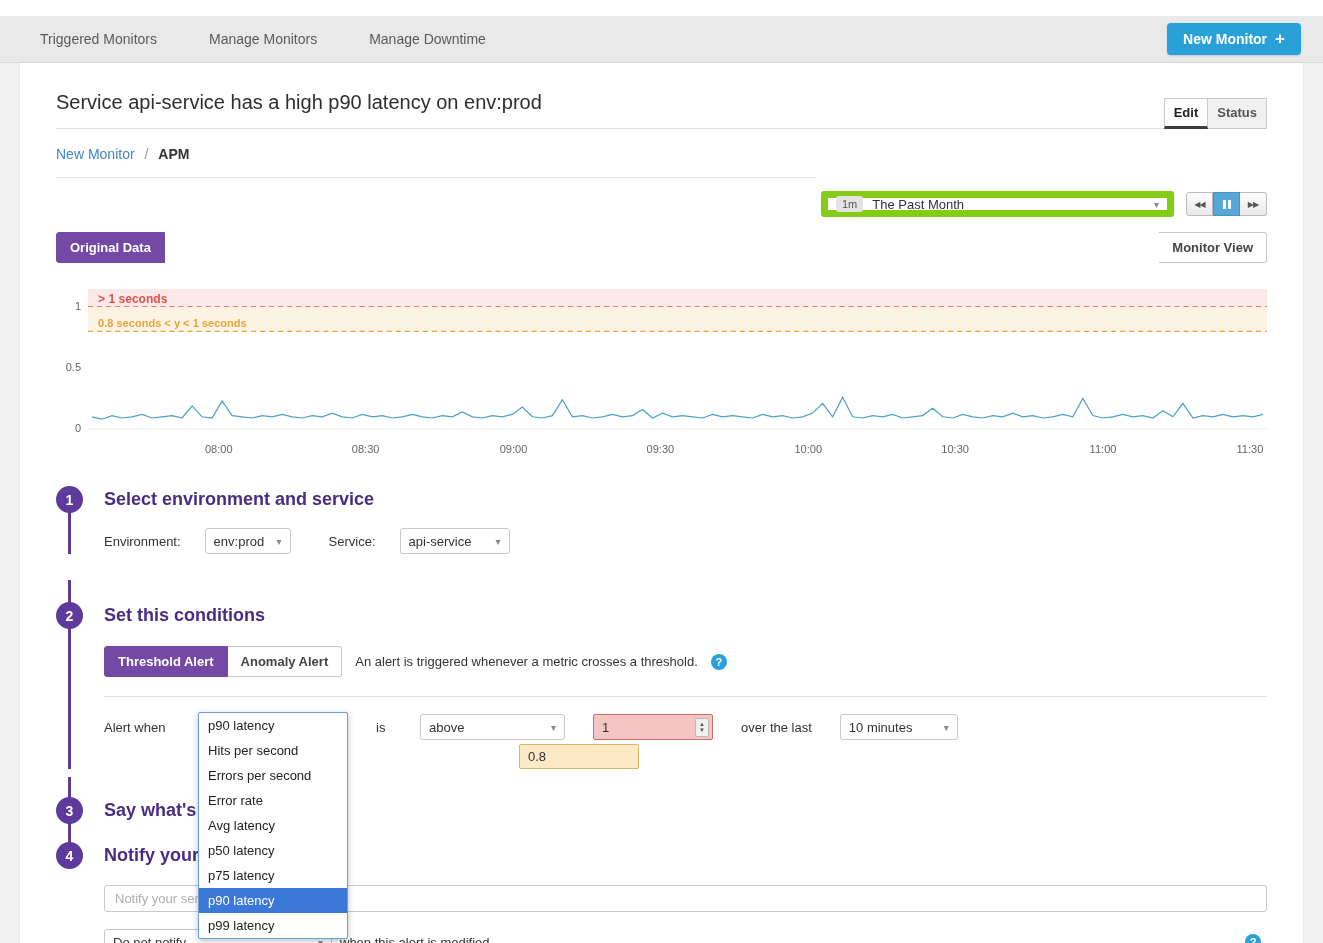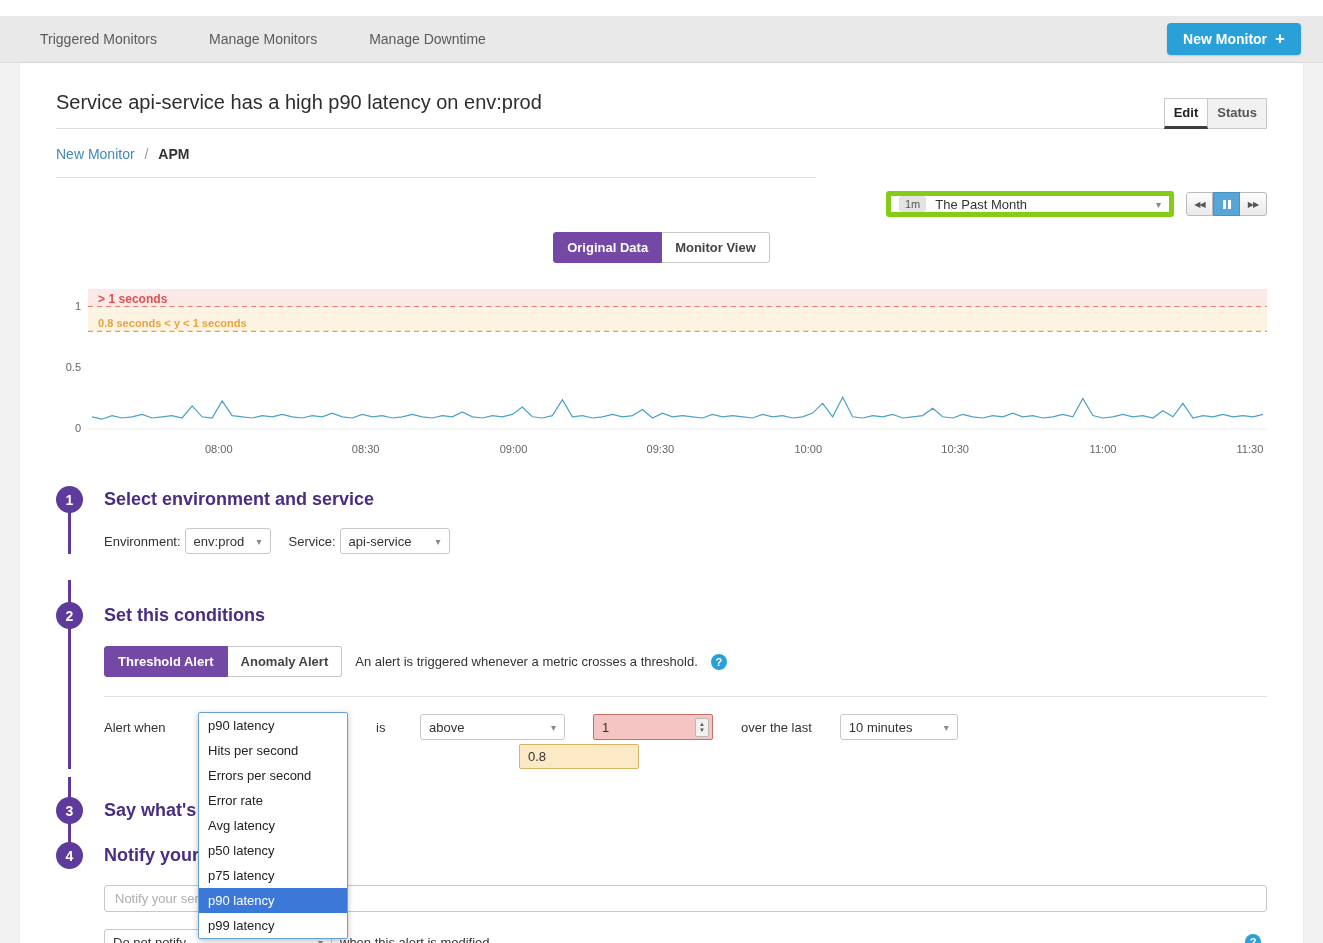--- a/index.html
+++ b/index.html
@@ -44,38 +44,38 @@
   .tab.active { background: #fff; color: #222; border-bottom: 3px solid #3d3d3d; }
   .tab + .tab { border-left: none; }
   .breadcrumb { margin-top: 17px; font-size: 14px; }
   .breadcrumb .crumb-link { color: var(--link, #4189bb); cursor: pointer; }
   .breadcrumb .sep { color: #999; margin: 0 6px; }
   .breadcrumb .crumb-current { font-weight: bold; color: #333; }
   .thin-rule { margin-top: 15px; width: 760px; border-top: 1px solid #e3e3e3; }
   
   .time-row { margin-top: 13px; display: flex; justify-content: flex-end; align-items: center; }
   .time-select {
-    width: 288px; height: 26px; border: 5px solid #84cc16; border-radius: 3px;
+    width: 353px; height: 26px; border: 7px solid #84cc16; border-radius: 3px;
     background: #fff; display: flex; align-items: center; padding: 0 8px; gap: 9px; cursor: pointer;
   }
   .time-badge { background: #e3e3e3; border-radius: 3px; font-size: 11px; color: #555; padding: 2px 6px; }
   .time-label { font-size: 13px; color: #333; }
   .time-caret { margin-left: auto; color: #888; font-size: 10px; }
   .playback { display: flex; margin-left: 12px; }
   .pb-btn {
     width: 27px; height: 24px; border: 1px solid #bbb; background: linear-gradient(#fdfdfd, #e9e9e9);
     display: flex; align-items: center; justify-content: center; cursor: pointer;
     font-size: 8px; color: #555; letter-spacing: -1px;
   }
   .pb-btn:first-child { border-radius: 3px 0 0 3px; }
   .pb-btn:last-child { border-radius: 0 3px 3px 0; border-left: none; }
   .pb-btn.active { background: var(--pause-blue, #56a6d8); border-color: #4a90c0; }
   .pause-bars { display: flex; gap: 2px; }
   .pause-bars i { display: block; width: 3px; height: 9px; background: #fff; }
-  .view-row { margin-top: 15px; display: flex; justify-content: center; }
+  .view-row { margin-top: 15px; display: flex; justify-content: space-between; }
   .vt-btn {
     font-size: 13px; font-weight: bold; padding: 7px 13px; cursor: pointer;
     border: 1px solid #c8c8c8; background: #fff; color: #444;
   }
   .vt-btn.active { background: var(--btn-purple, #7449a5); border-color: var(--btn-purple, #7449a5); color: #fff; border-radius: 3px 0 0 3px; }
   .vt-btn.right { border-radius: 0 3px 3px 0; border-left: none; }
   
   .chart-wrap { margin-top: 24px; padding-left: 32px; position: relative; }
   .ylab { position: absolute; left: 0; width: 25px; text-align: right; font-size: 11px; color: #666; }
   .zone-label-alert { font-size: 12px; font-weight: bold; }
@@ -90,21 +90,21 @@
   .step-head { display: flex; align-items: center; gap: 21px; position: relative; }
   .step-num {
     width: 27px; height: 27px; border-radius: 50%; background: var(--purple, #5d3a9b);
     color: #fff; font-weight: bold; font-size: 14px; display: flex; align-items: center;
     justify-content: center; position: relative; z-index: 1; flex: 0 0 27px;
   }
   .step-title { font-size: 18px; font-weight: bold; color: var(--purple-deep, #4a2d82); }
   .step-2 { padding-top: 22px; }
   .step-3 { padding-top: 20px; }
   .step-4 { padding-top: 18px; }
-  .form-row { display: flex; align-items: center; gap: 4px; margin: 15px 0 26px 48px; }
+  .form-row { display: flex; align-items: center; gap: 24px; margin: 15px 0 26px 48px; }
   .form-label { color: #333; }
   .select {
     height: 26px; background: #fff; border: 1px solid #c8c8c8; border-radius: 3px;
     display: inline-flex; align-items: center; justify-content: space-between;
     padding: 0 8px; cursor: pointer; gap: 8px;
   }
   .select .caret { color: #888; font-size: 10px; }
   
   .toggle-row { display: flex; align-items: center; margin: 17px 0 0 48px; gap: 13px; }
   .alert-type { display: flex; justify-content: space-between; }

